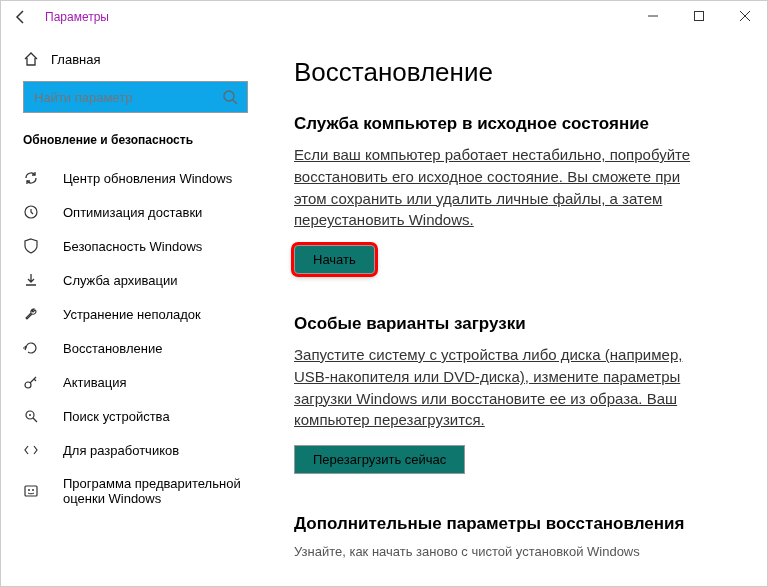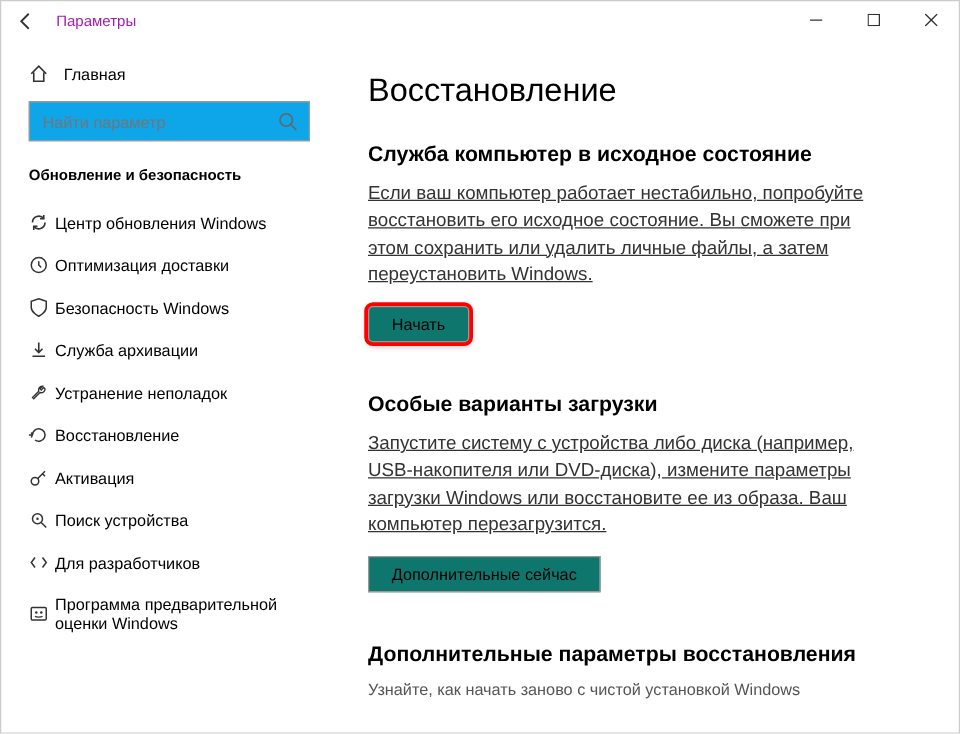--- a/index.html
+++ b/index.html
@@ -11,21 +11,21 @@
 .winctl { position:absolute; right:0; top:0; display:flex; }
 .winctl div { width:46px; height:32px; display:flex; align-items:center; justify-content:center; }
 .body { flex:1; display:flex; overflow:hidden; }
 .sidebar { width:269px; padding:10px 0 0 0; overflow-y:auto; }
 .home { display:flex; align-items:center; padding:8px 22px; font-size:13px; gap:12px; cursor:pointer; }
 .searchwrap { padding:6px 22px 10px; }
 .search { width:100%; height:32px; border:1px solid #999; padding:0 30px 0 10px; font-size:13px; background:#0ea5e9; position:relative; }
 .searchbox { position:relative; }
 .searchbox .sicon { position:absolute; right:10px; top:8px; }
 .section { font-size:12px; font-weight:600; padding:10px 22px 14px; color:#000; }
-.nav-item { display:flex; align-items:center; padding:9px 22px; font-size:13px; gap:5px; cursor:pointer; color:#000; }
+.nav-item { display:flex; align-items:center; padding:9px 22px; font-size:13px; gap:24px; cursor:pointer; color:#000; }
 .nav-item .nicon { width:16px; height:16px; flex-shrink:0; display:flex; align-items:center; justify-content:center; }
 .content { flex:1; padding:24px 20px 0 24px; overflow-y:auto; }
 h1 { font-size:26px; font-weight:400; margin-bottom:26px; }
 h2 { font-size:17px; font-weight:600; margin-bottom:10px; color:#000; }
 .desc { font-size:15px; color:#333; line-height:1.45; margin-bottom:14px; max-width:420px;text-decoration:underline; }
 .btn { display:inline-block; background:#0f766e; border:1px solid #999; padding:6px 18px; font-size:13px; cursor:pointer; }
 .btn.hl { box-shadow:0 0 0 3px #ff0000, 0 2px 6px rgba(0,0,0,.4); border-radius:4px; }
 .block { margin-bottom:40px; }
 .link { font-size:13px; color:#555; }
 svg { display:block; }
@@ -179,21 +179,21 @@
 
       <div class="block">
         <h2>Служба компьютер в исходное состояние</h2>
         <div class="desc">Если ваш компьютер работает нестабильно, попробуйте восстановить его исходное состояние. Вы сможете при этом сохранить или удалить личные файлы, а затем переустановить Windows.</div>
         <span class="btn hl">Начать</span>
       </div>
 
       <div class="block">
         <h2>Особые варианты загрузки</h2>
         <div class="desc">Запустите систему с устройства либо диска (например, USB-накопителя или DVD-диска), измените параметры загрузки Windows или восстановите ее из образа. Ваш компьютер перезагрузится.</div>
-        <span class="btn">Дополнительные сейчас</span>
+        <span class="btn">Перезагрузить сейчас</span>
       </div>
 
       <div class="block">
         <h2>Дополнительные параметры восстановления</h2>
         <div class="link">Узнайте, как начать заново с чистой установкой Windows</div>
       </div>
     </div>
   </div>
 </div>
 

